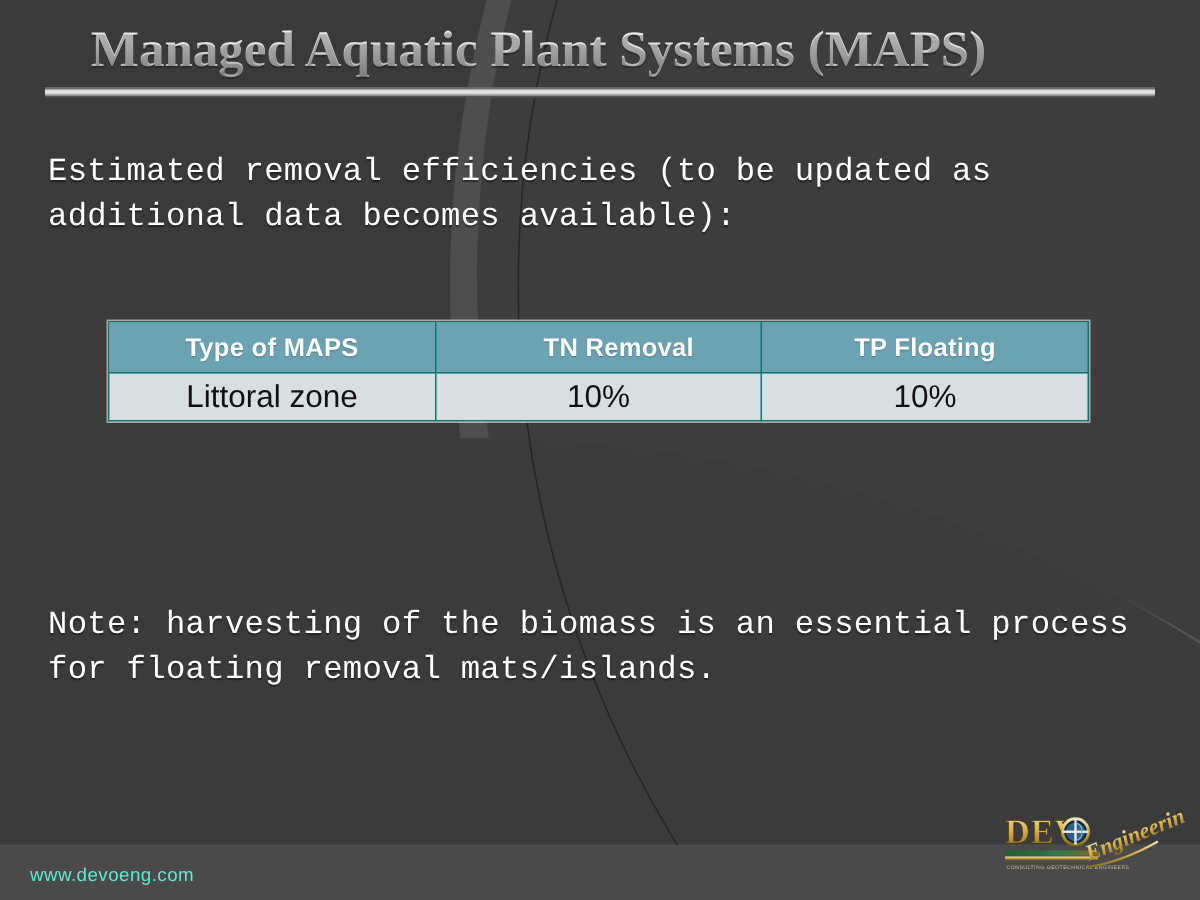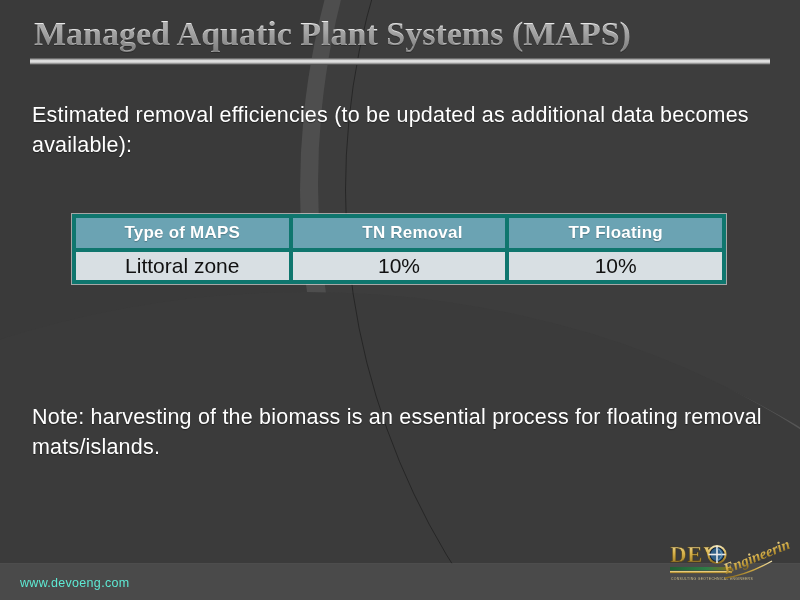--- a/index.html
+++ b/index.html
@@ -63,21 +63,21 @@
     background:#4a4a4a;
   }
   .footer-band-top{
     position:absolute;
     left:0; bottom:36px; width:800px; height:1px;
     background:rgba(90,90,90,.6);
   }
 
   
   #title-area{
-    position:absolute; left:4px; top:12px; width:656px;
+    position:absolute; left:16px; top:12px; width:656px;text-align:center;
   }
   #slide-title{
     margin-left:30px;
     font-family:"Liberation Serif", serif;
     font-weight:bold;
     font-size:34px;
     letter-spacing:0px;
     line-height:44px;
     color:#d8d8d8;
     background:linear-gradient(180deg,#f3f3f3 0%,#e2e2e2 40%,#b9b9b9 75%,#9d9d9d 100%);
@@ -98,35 +98,36 @@
 
   
   .body-text{
     position:absolute;
     color:#ffffff;
     font-size:21.5px;
     line-height:30px;
     letter-spacing:.2px;
     white-space:pre-line;
     text-shadow:0 1px 1px rgba(0,0,0,.45);
+    font-family:Liberation Mono, monospace;
   }
   #intro-text{ left:32px; top:100px; width:720px; }
   #note-text { left:32px; top:402px; width:730px; }
 
   
   #maps-table{
     position:absolute;
     left:72px; top:214px;
     width:654px;
     border-collapse:collapse;
     background:#eceff2;
     box-shadow:0 0 0 1px rgba(255,255,255,.55);
   }
   #maps-table th, #maps-table td{
-    border:4px solid #0f766e;
+    border:1px solid #0f766e;
     text-align:center;
     vertical-align:middle;
     font-family:"Liberation Sans", sans-serif;
     margin-left:28px;
   }
   #maps-table thead th{
     background:#6ba3b3;
     color:#ffffff;
     font-size:17px;
     font-weight:bold;

